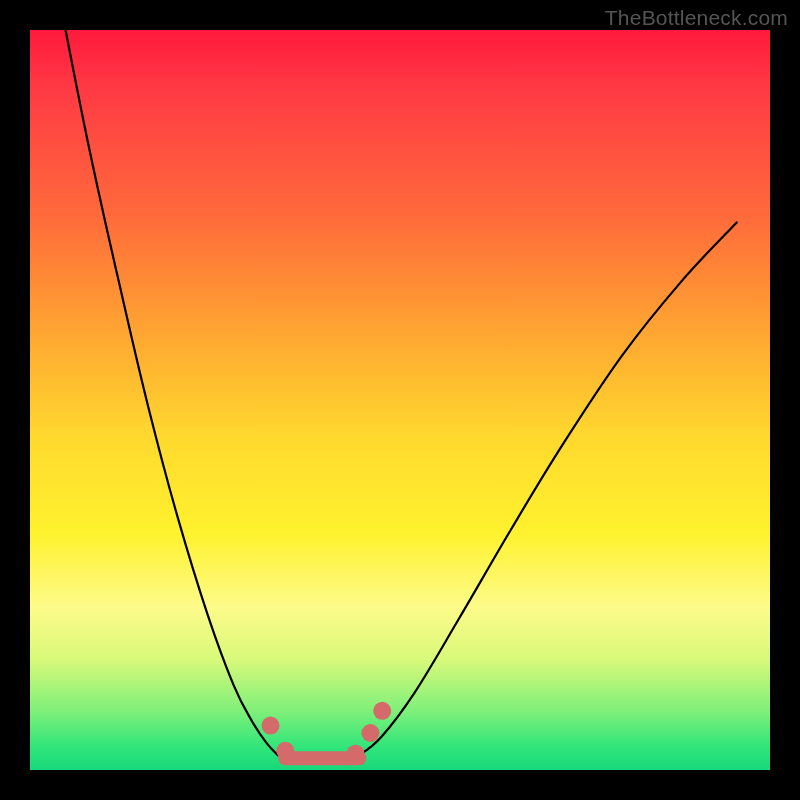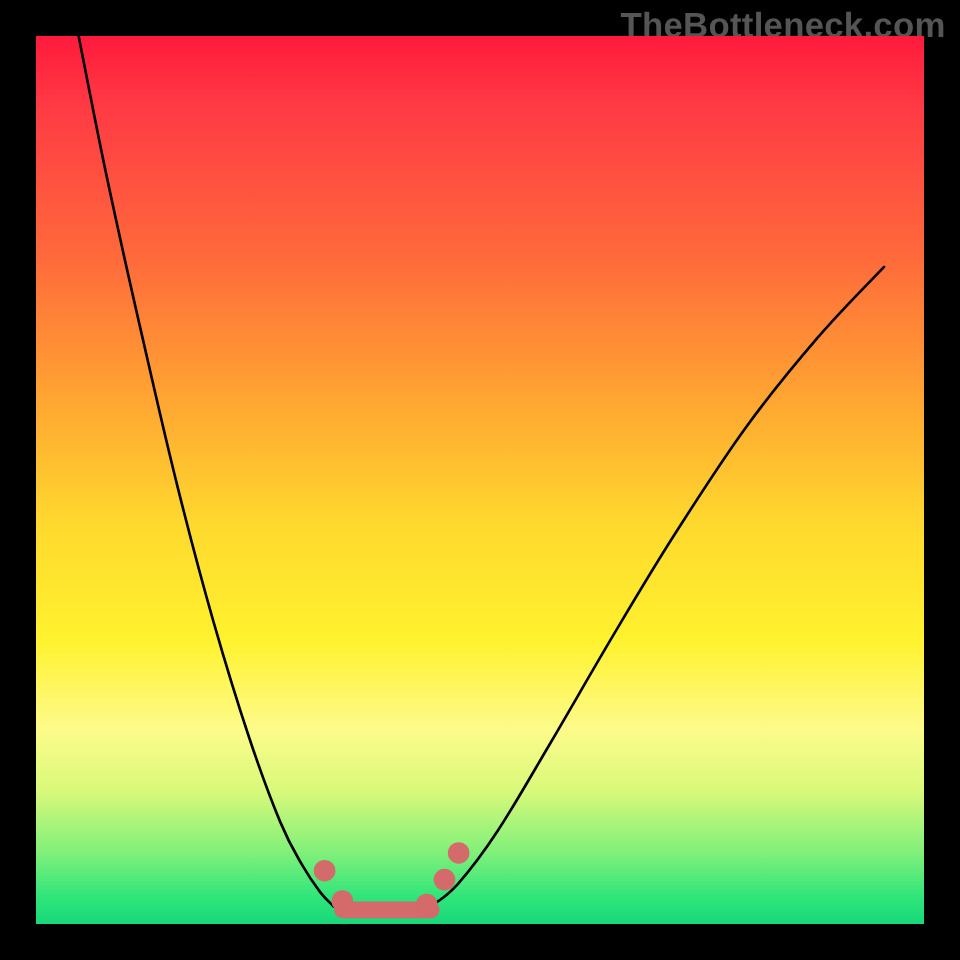--- a/index.html
+++ b/index.html
@@ -38,22 +38,22 @@
       #7ff07a 92%,
       #2fe57a 97%,
       #18d87a 100%
     );
   }
   .watermark {
     position: absolute;
     top: 6px;
     right: 12px;
     color: #555;
-    font-size: 29px;
-    font-weight: 700;
+    font-size: 21px;
+    font-weight: 400;
     letter-spacing: 0.2px;
     user-select: none;
   }
   svg.curve {
     position: absolute;
     left: 0;
     top: 0;
     width: 740px;
     height: 740px;
     overflow: visible;

